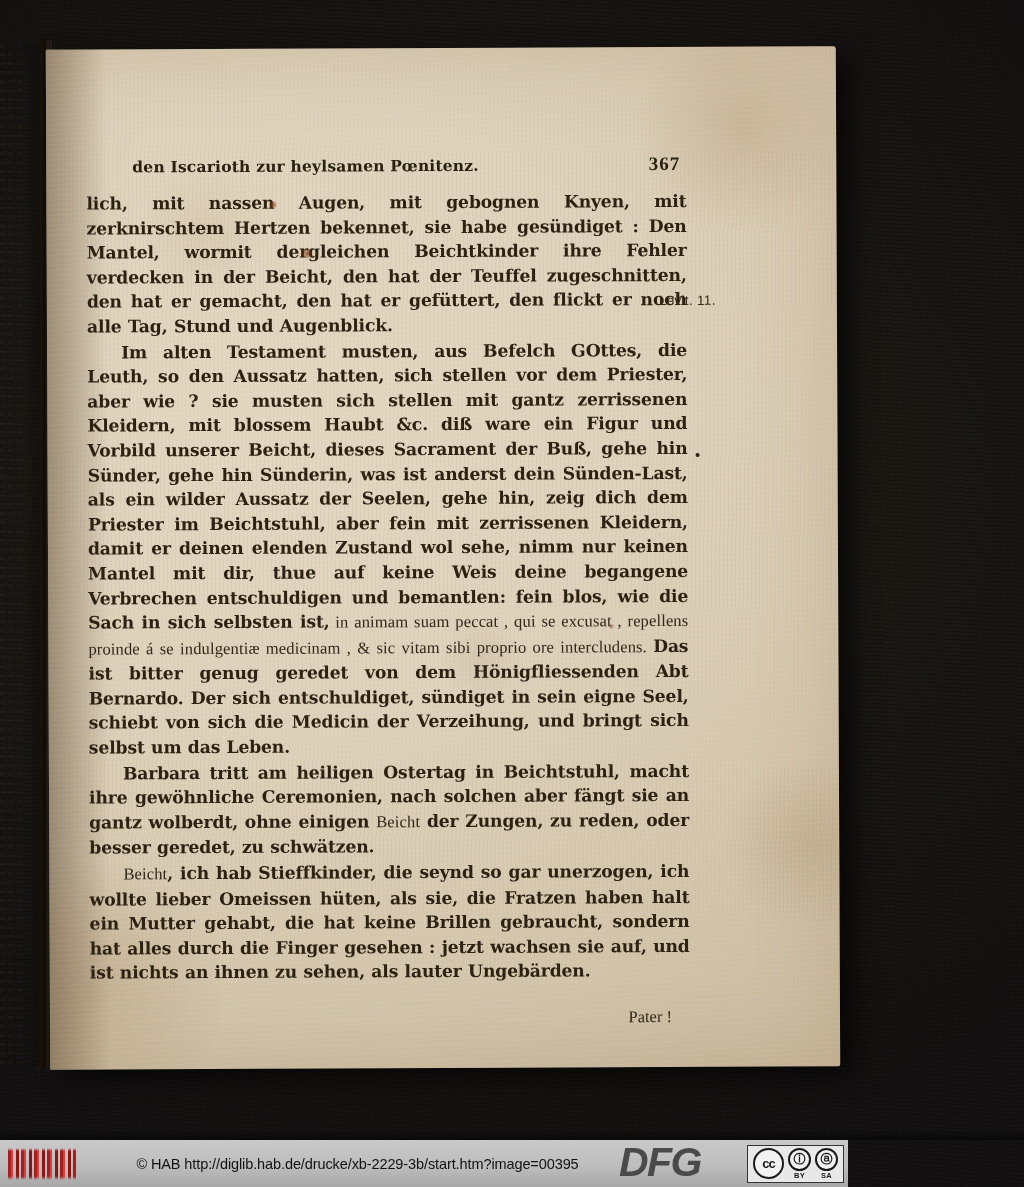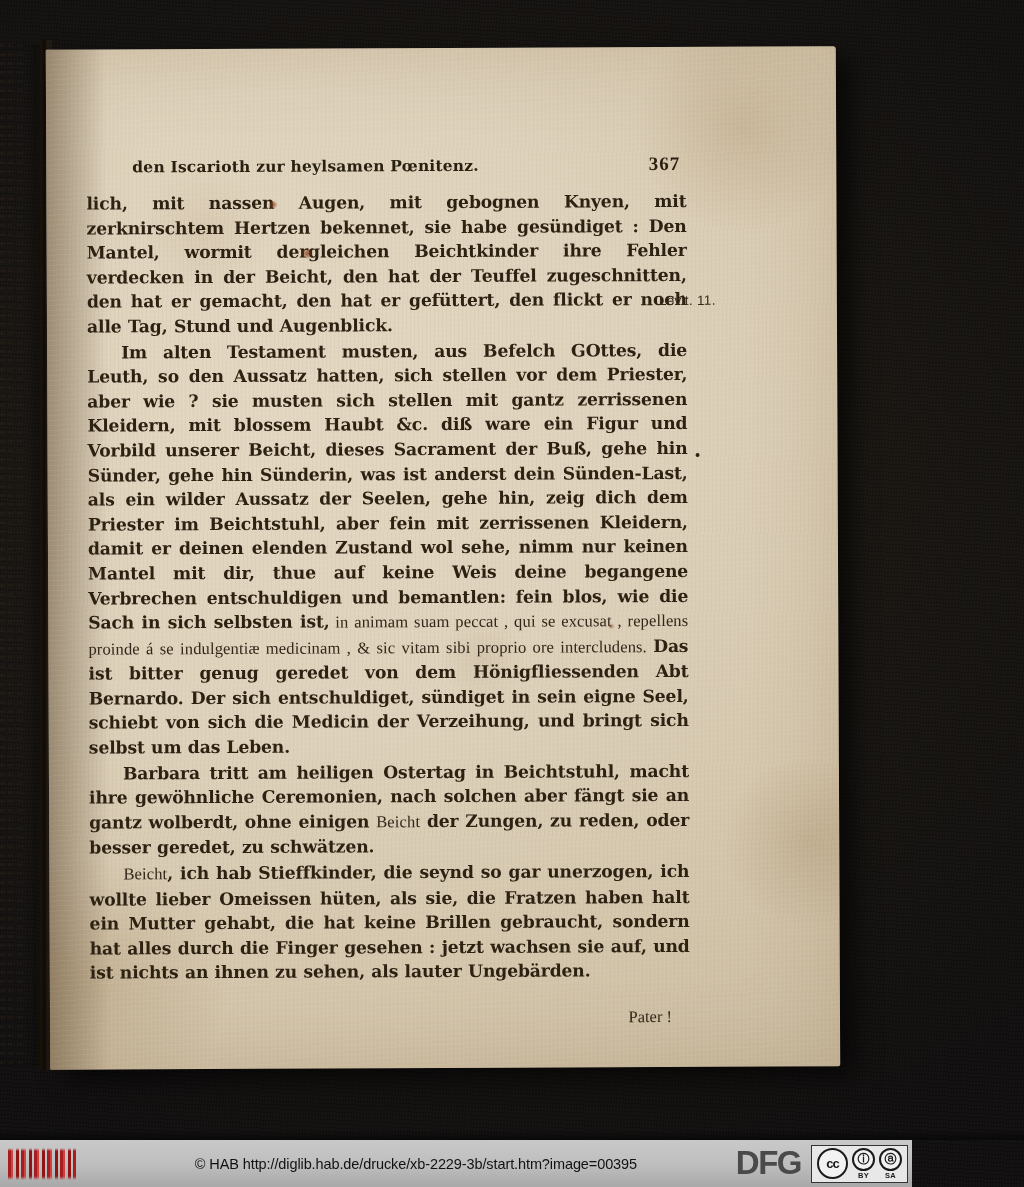--- a/index.html
+++ b/index.html
@@ -218,21 +218,21 @@
     border-radius: 50%;
     background: radial-gradient(circle, rgba(130,60,25,.80), rgba(130,60,25,.10) 70%, transparent);
     z-index: 5;
     pointer-events: none;
   }
 
   
   #footer {
     position: absolute;
     left: 0; bottom: 0;
-    width: 912px;
+    width: 848px;
     height: 47px;
     background: linear-gradient(180deg, #c9c9c9 0%, #bdbdbd 55%, #a8a8a8 100%);
     display: flex;
     align-items: center;
     z-index: 20;
   }
   #footer-mark {
     width: 96px;
     height: 100%;
     display: flex;
@@ -262,35 +262,37 @@
   }
   #footer-logos {
     display: flex;
     align-items: center;
     gap: 4px;
     padding-right: 4px;
   }
   #dfg-logo {
     font-family: "Liberation Sans", sans-serif;
     font-weight: bold;
-    font-size: 33px;
+    font-size: 41px;
     letter-spacing: -1.5px;
     color: #4a4a4a;
     line-height: 1;
     padding: 0 6px 2px 0;
+    font-style: italic;
   }
   #cc-badge {
     display: flex;
     align-items: center;
     gap: 4px;
     background: #e8e8e8;
     border: 1px solid #333;
     padding: 2px 5px;
     height: 38px;
     box-sizing: border-box;
+    margin-left: 36px;
   }
   .cc-circle {
     position: relative;
     border-radius: 50%;
     border: 2.5px solid #1a1a1a;
     background: #f2f2f2;
     display: flex;
     align-items: center;
     justify-content: center;
     font-family: "Liberation Sans", sans-serif;

